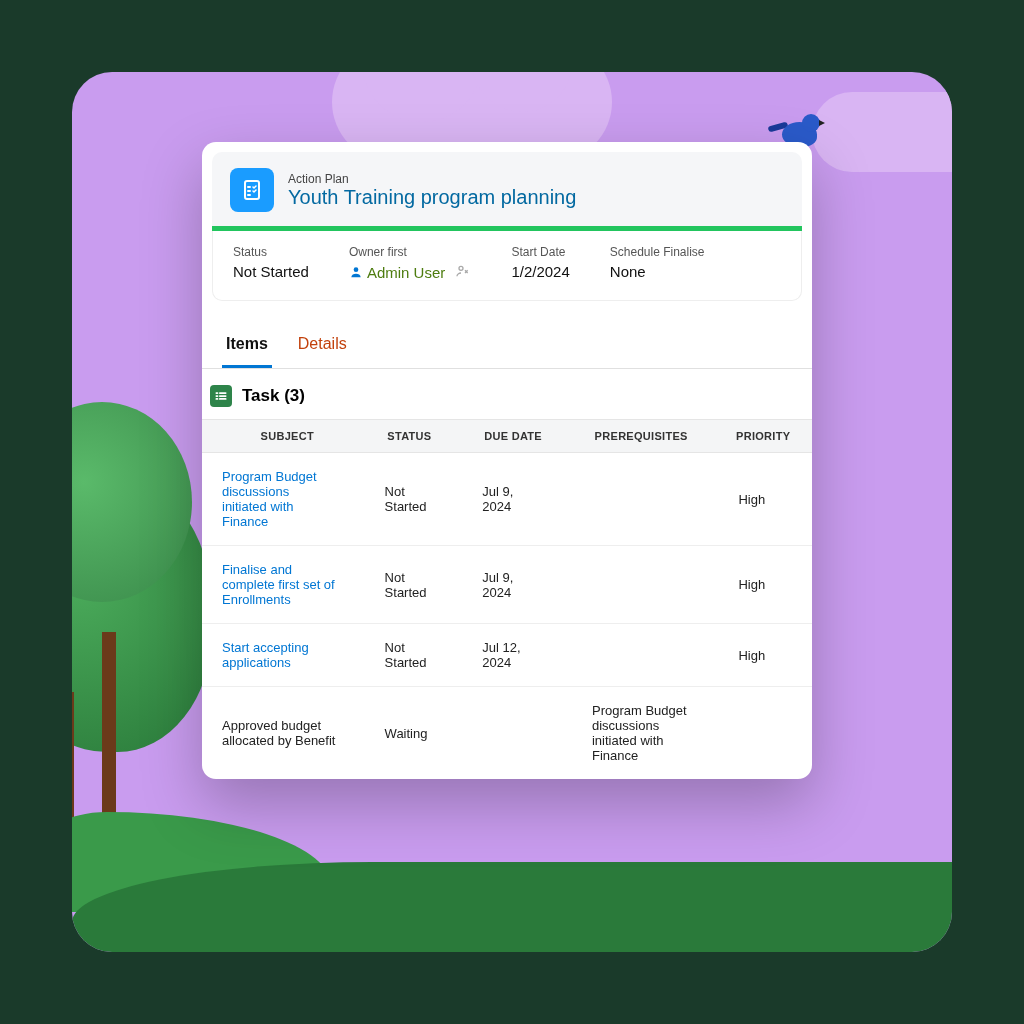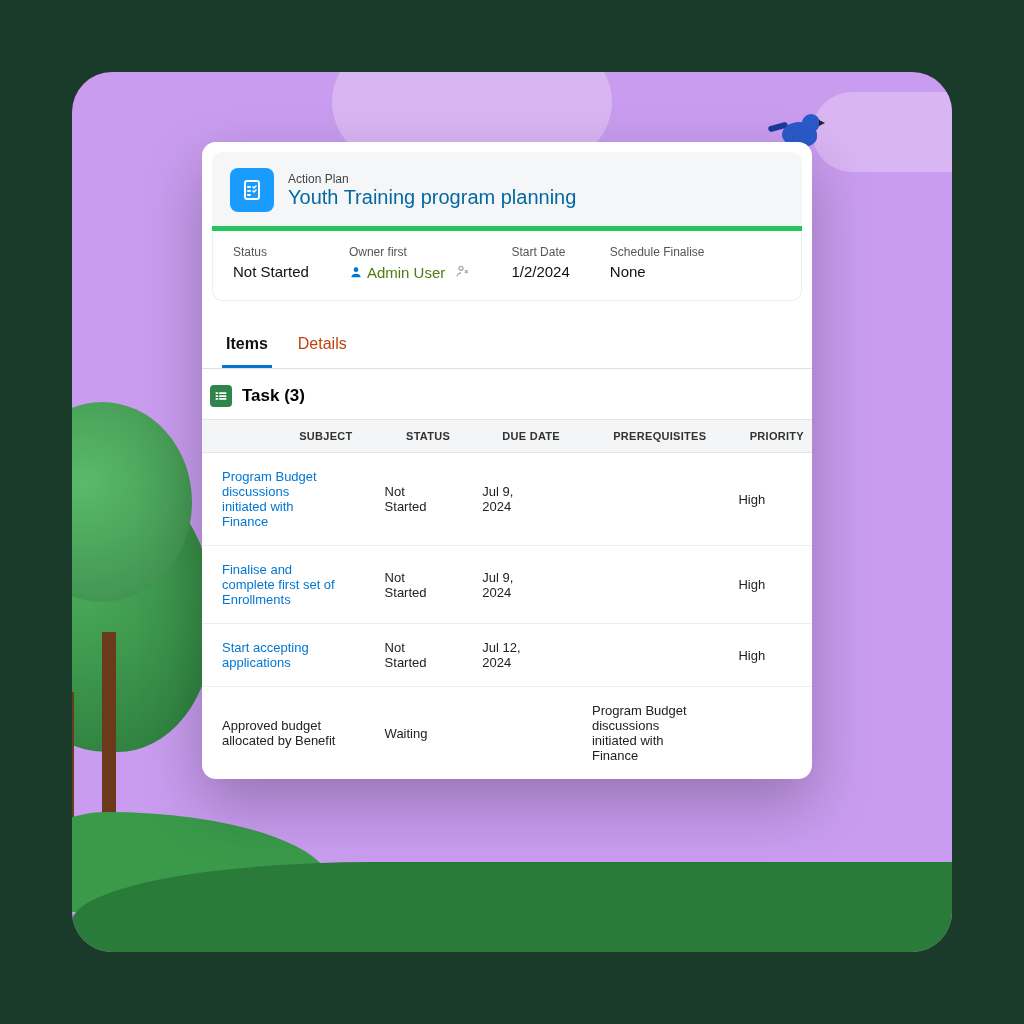--- a/index.html
+++ b/index.html
@@ -255,21 +255,21 @@
 .task-title {
   font-weight: 700;
   font-size: 17px;
 }
 table {
   width: 100%;
   border-collapse: collapse;
   font-size: 13px;
 }
 thead th {
-  text-align: right;
+  text-align: center;
   padding: 10px 8px;
   background: #f4f5f6;
   font-size: 11px;
   font-weight: 700;
   letter-spacing: 0.3px;
   color: #333;
   border-top: 1px solid #e5e5e5;
   border-bottom: 1px solid #e5e5e5;
 }
 thead th:first-child { padding-left: 20px; }

